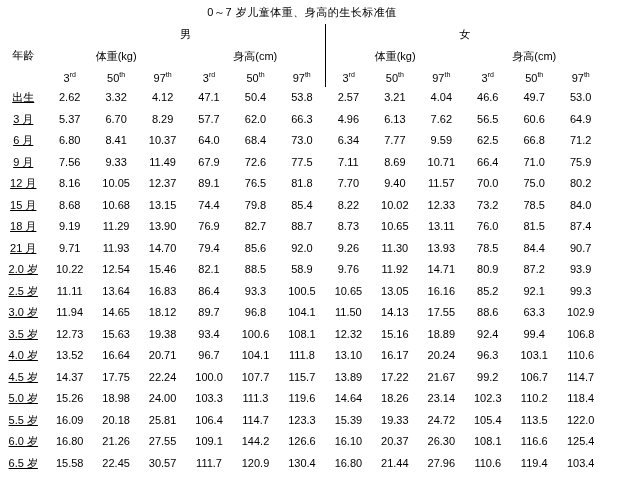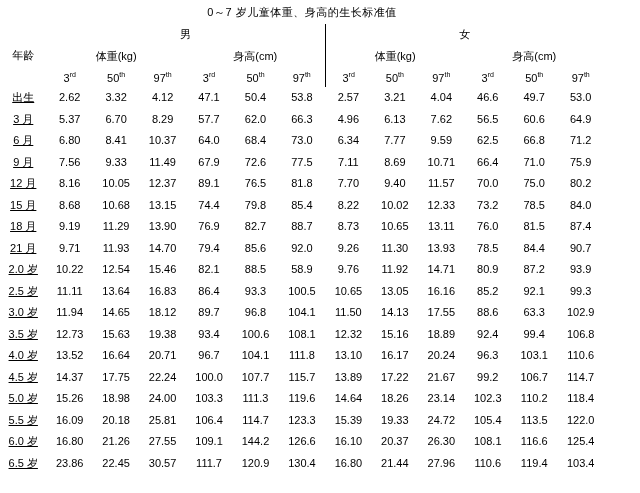--- a/index.html
+++ b/index.html
@@ -384,21 +384,21 @@
           <td class="sep">126.6</td>
           <td>16.10</td>
           <td>20.37</td>
           <td>26.30</td>
           <td>108.1</td>
           <td>116.6</td>
           <td>125.4</td>
         </tr>
         <tr>
           <td class="age">6.5 岁</td>
-          <td>23.86</td>
+          <td>15.58</td>
           <td>22.45</td>
           <td>30.57</td>
           <td>111.7</td>
           <td>120.9</td>
           <td class="sep">130.4</td>
           <td>16.80</td>
           <td>21.44</td>
           <td>27.96</td>
           <td>110.6</td>
           <td>119.4</td>

